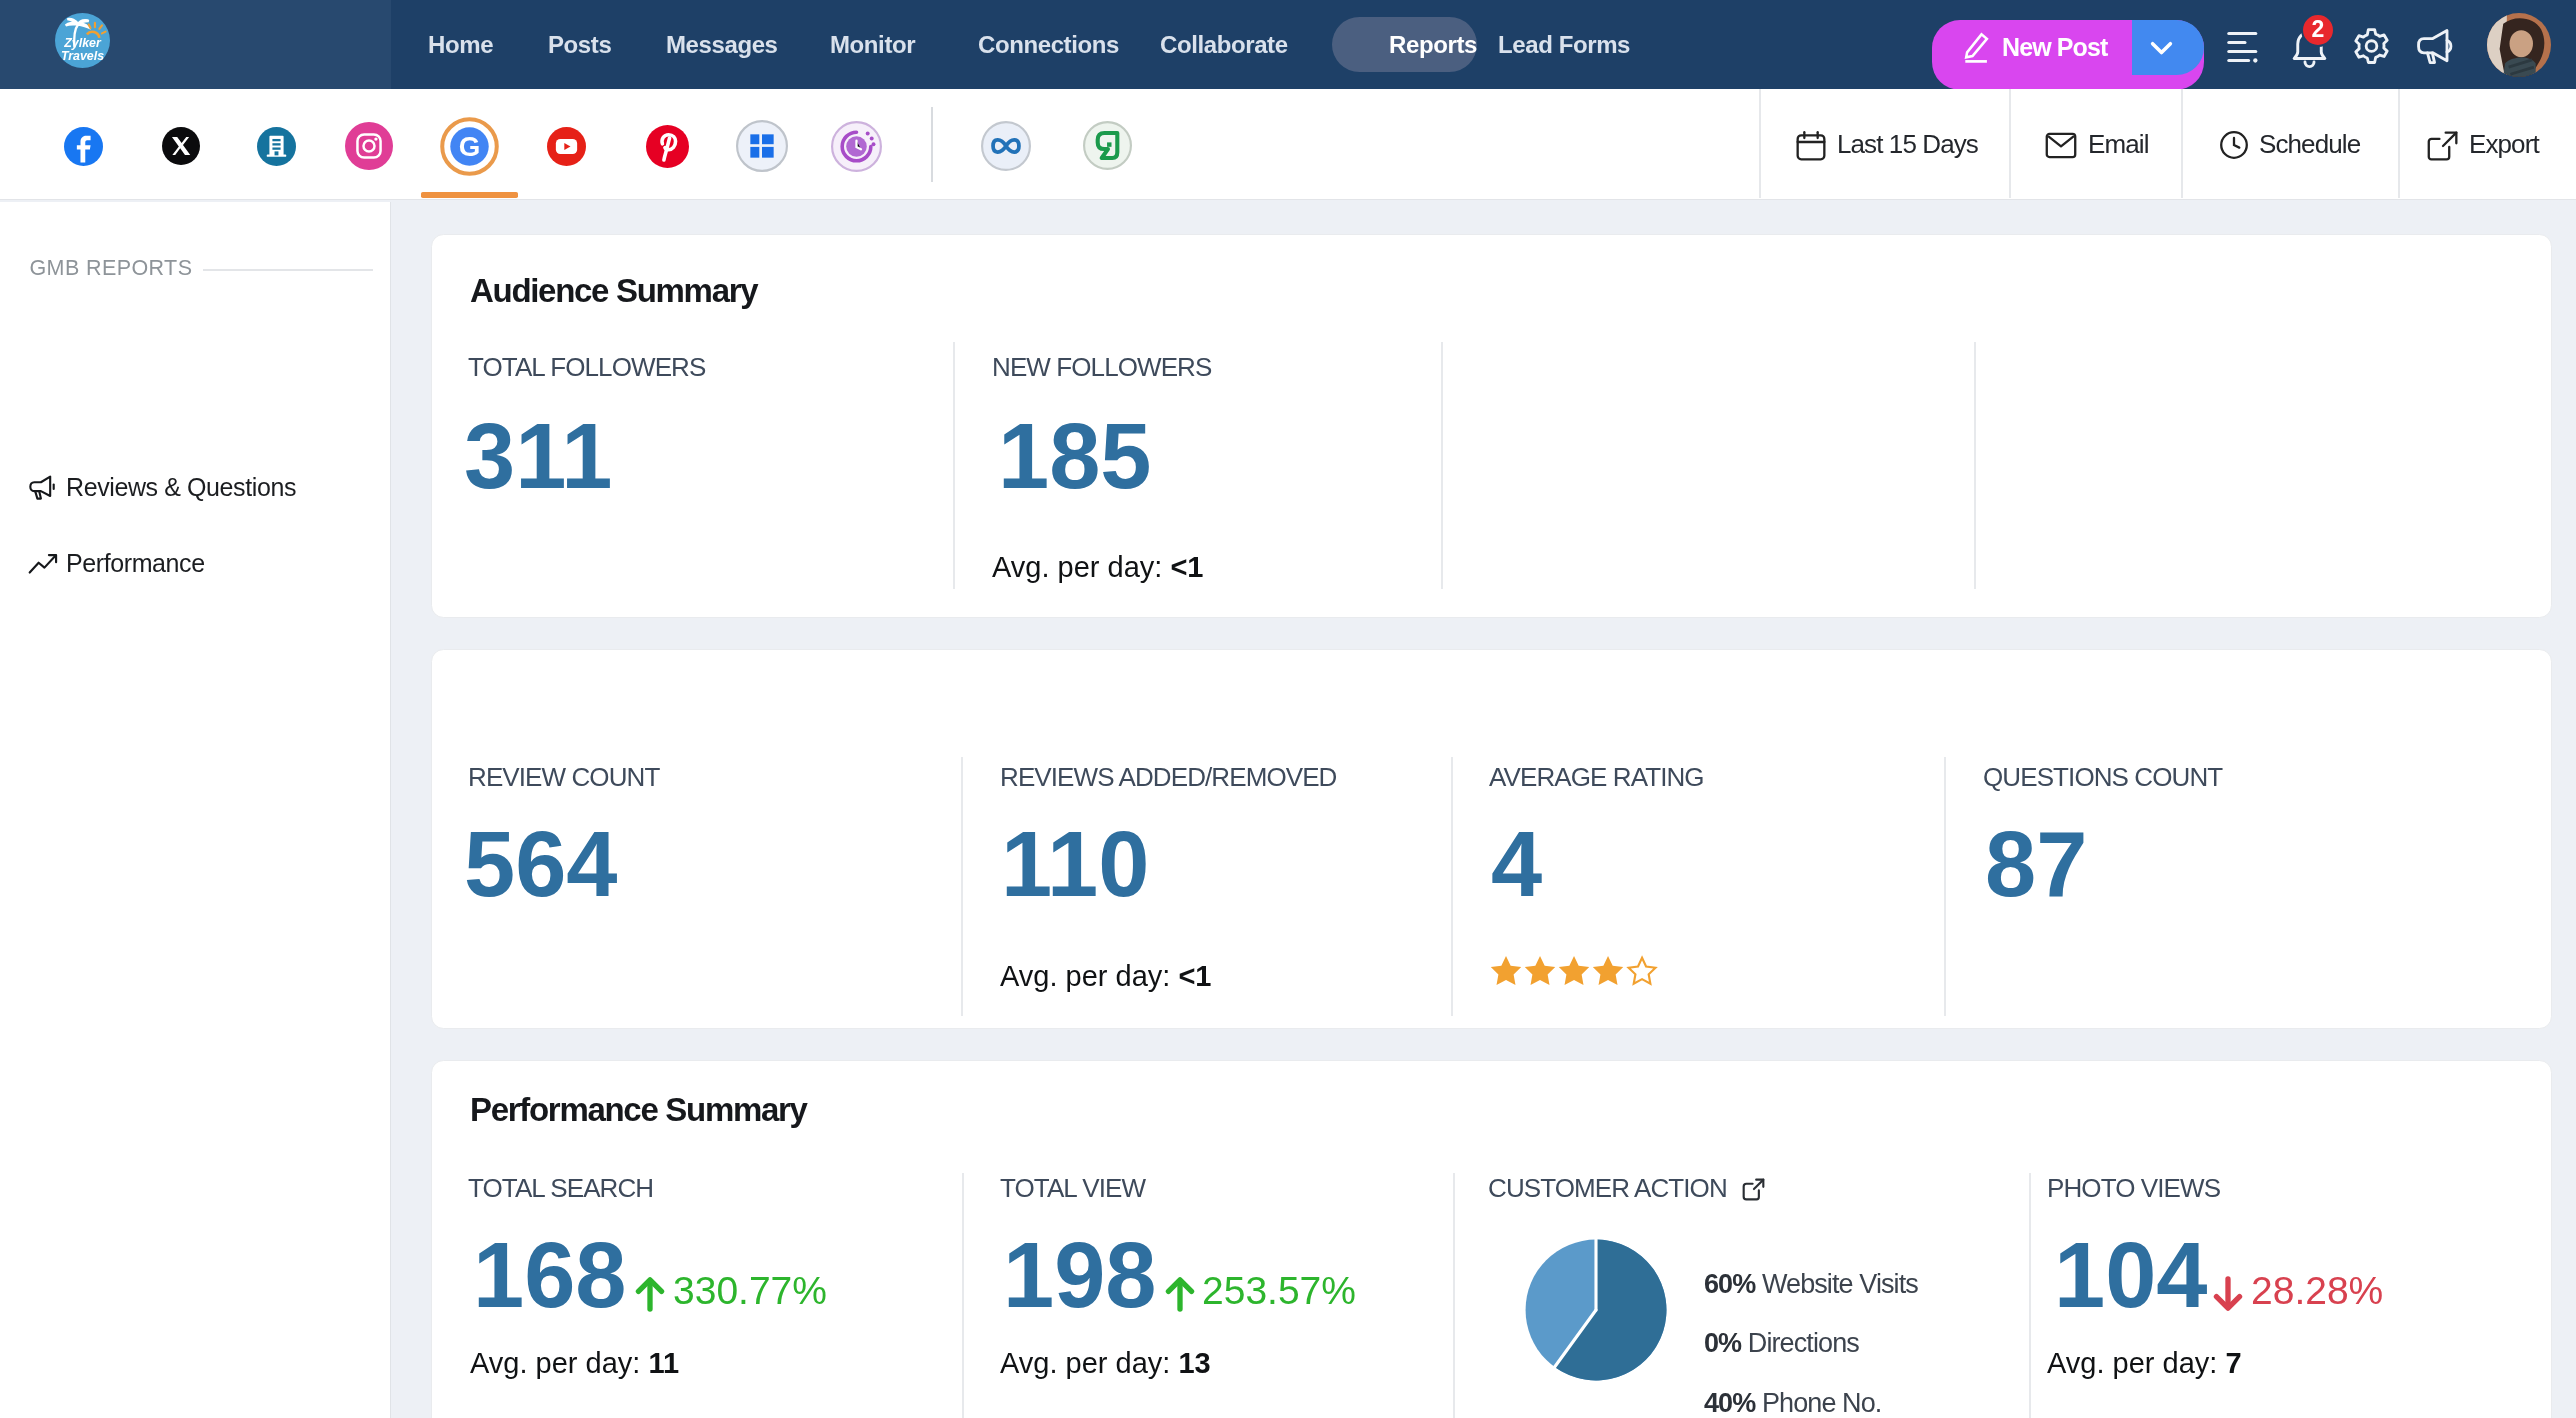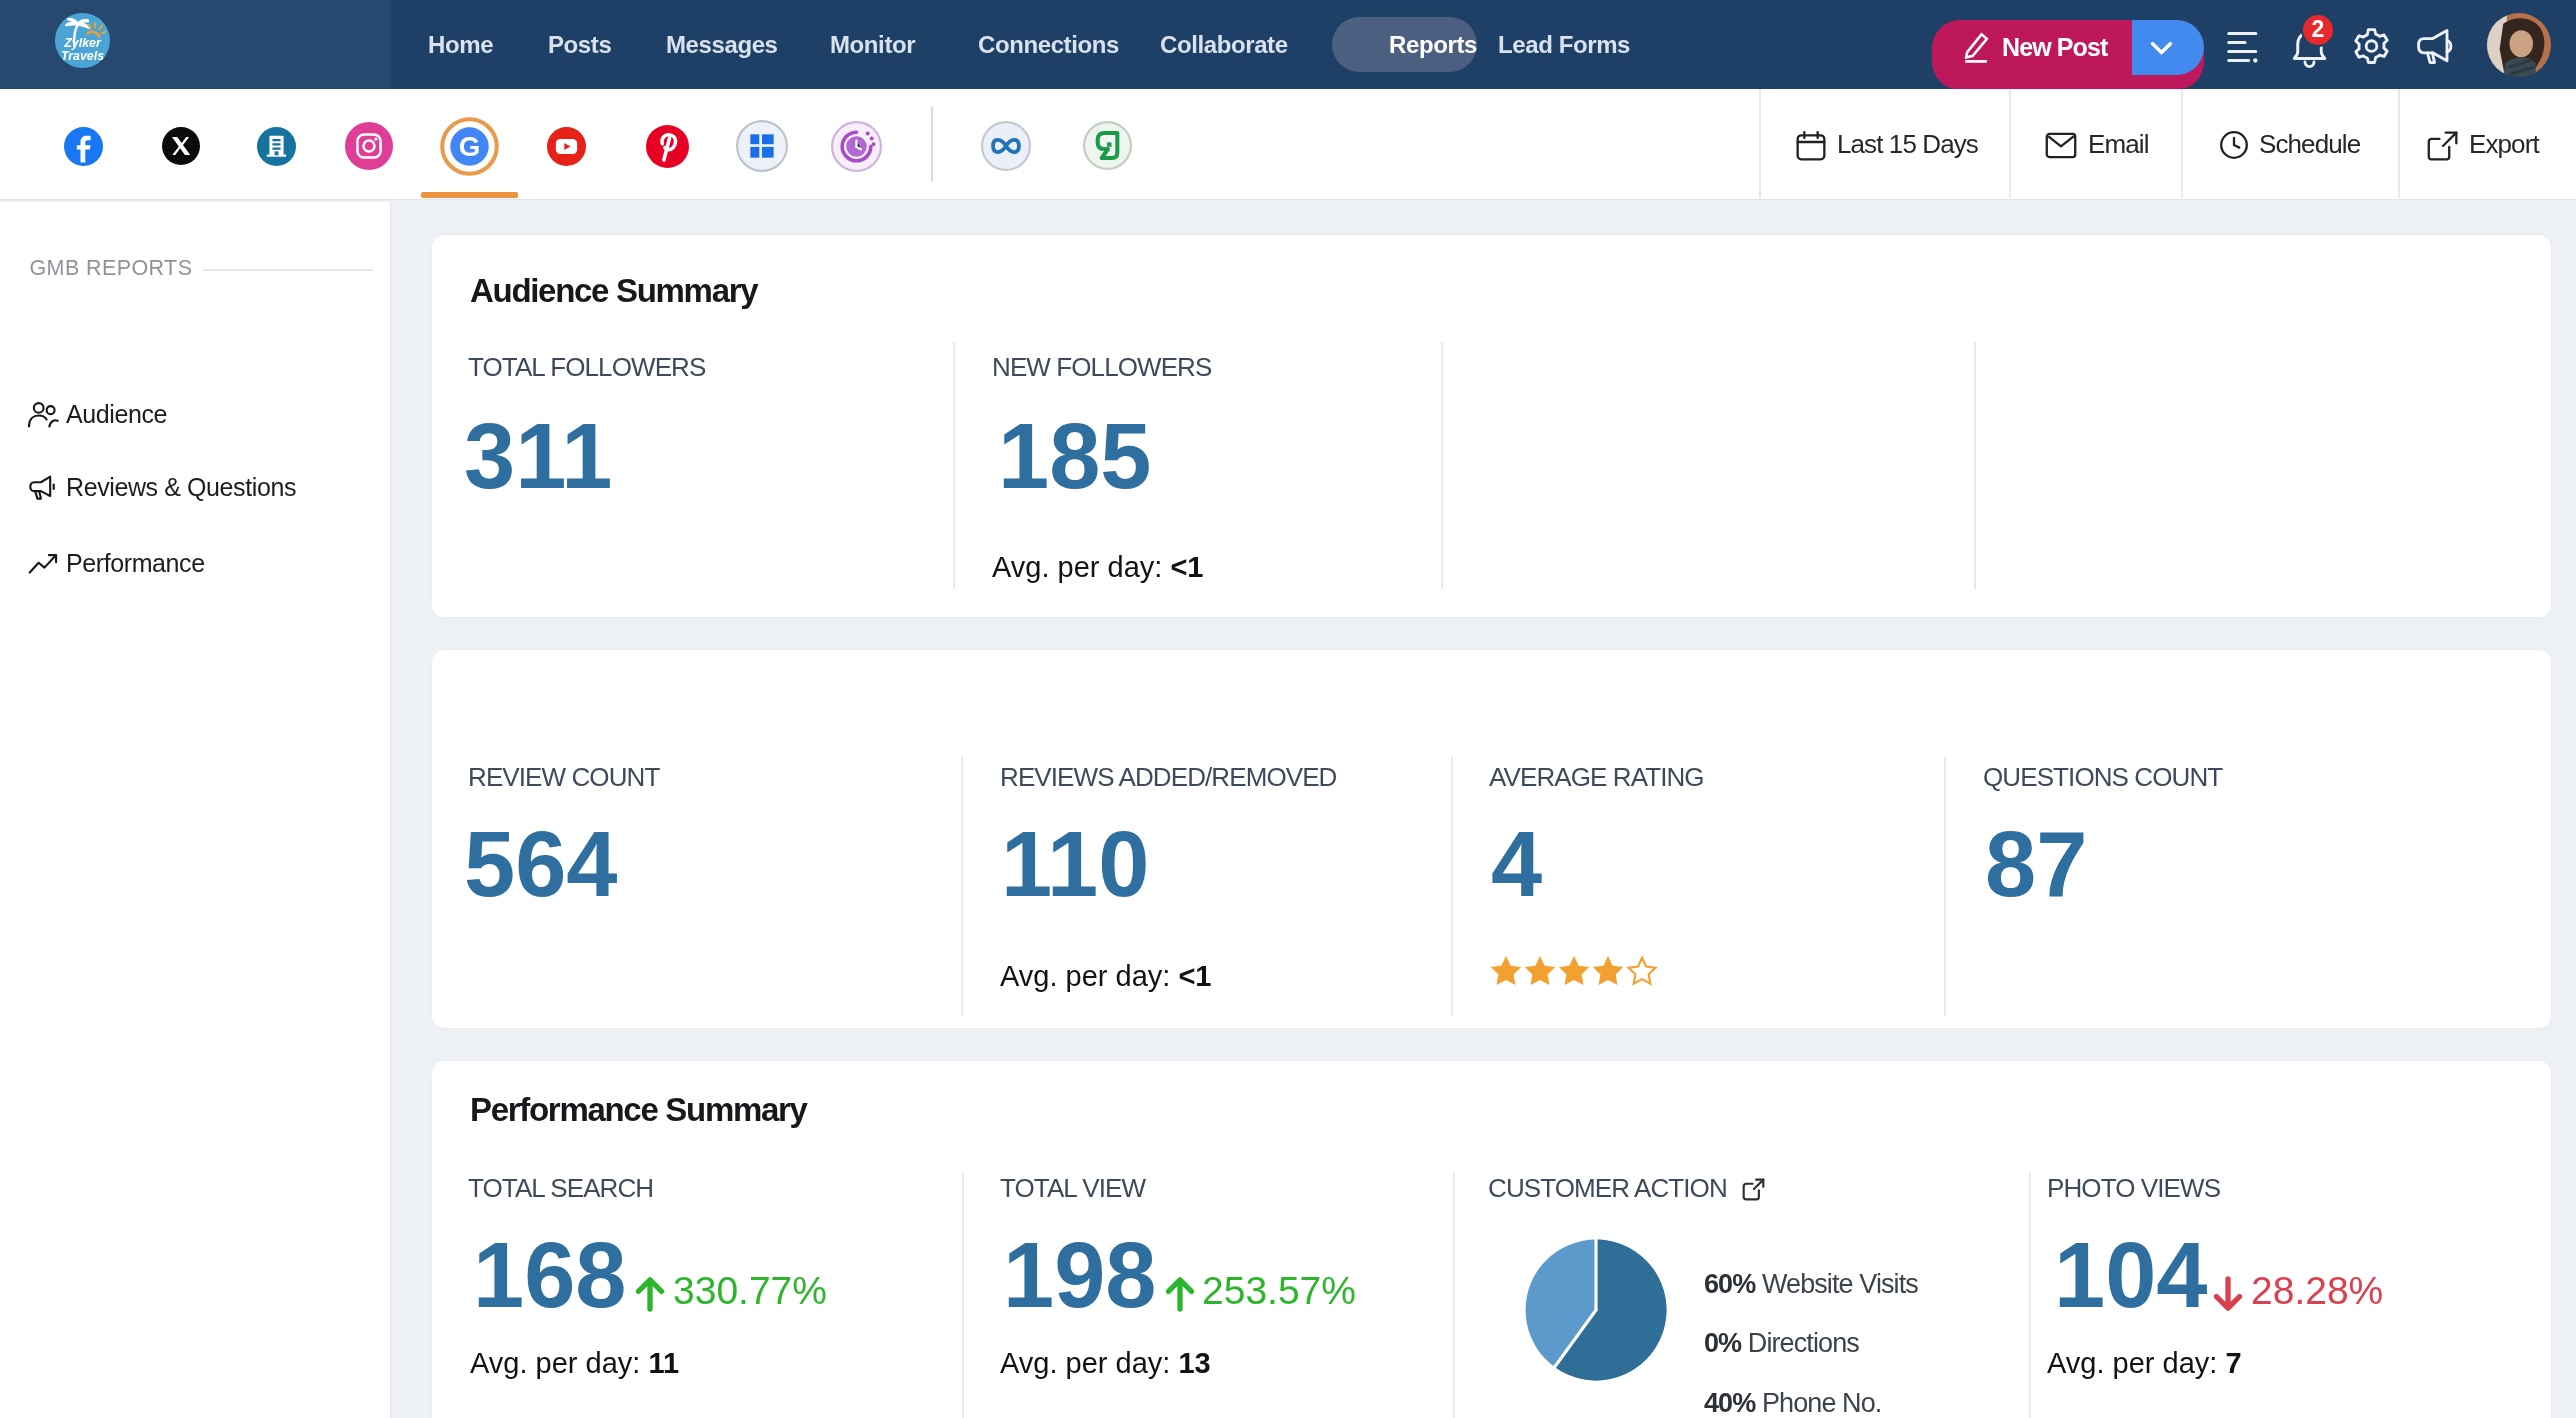--- a/index.html
+++ b/index.html
@@ -7,21 +7,21 @@
   body { font-family:"Liberation Sans", sans-serif; background:#edf0f5; position:relative; }
   svg { position:absolute; display:block; }
 
   
   .nav { position:absolute; left:0; top:0; width:2576px; height:89px; background:#1e4067; }
   .nav-brand { position:absolute; left:0; top:0; width:391px; height:89px; background:#28496f; }
   .brand-name { position:absolute; left:125px; top:0; height:89px; line-height:89px; color:#fff; font-size:31px; font-weight:700; }
   .nav-item { position:absolute; top:0; height:89px; line-height:89px; color:#d9e1ec; font-size:24px; font-weight:700; letter-spacing:-0.4px; }
   .pill { position:absolute; left:1332px; top:17px; width:145px; height:55px; background:#4b5f80; border-radius:28px; color:#fff; font-size:24px; font-weight:700; text-align:right; line-height:55px; letter-spacing:-0.4px; }
 
-  .newpost { position:absolute; left:1932px; top:19.7px; width:272px; height:70px; border-radius:28px; background:#be185d; }
+  .newpost { position:absolute; left:1932px; top:19.7px; width:272px; height:70px; border-radius:28px; background:#d946ef; }
   .newpost .seg { position:absolute; right:0; top:0; width:72px; height:55px; border-radius:0 28px 28px 0; background:#4289f0; }
   .newpost .txt { position:absolute; left:70px; top:0; height:55px; line-height:55px; color:#fff; font-size:25px; font-weight:700; letter-spacing:-0.9px; }
 
   
   .iconbar { position:absolute; left:0; top:89px; width:2576px; height:111px; background:#fff; border-bottom:1.8px solid #e2e4e8; }
   .gunderline { position:absolute; left:421px; top:103px; width:97px; height:6.3px; background:#ef9240; border-radius:1.8px; }
   .vdiv { position:absolute; top:0; width:1.8px; height:109px; background:#e6e8eb; }
   .sdiv { position:absolute; left:931px; top:18px; width:1.8px; height:75px; background:#d8dbdf; }
   .barbtn { position:absolute; top:0; height:109px; color:#24272c; font-size:26px; letter-spacing:-0.9px; white-space:nowrap; }
   .barbtn span { position:absolute; top:40px; white-space:nowrap; }
@@ -280,31 +280,20 @@
     </g>
   </svg>
   <div class="barbtn">
       <span style="left:2469px;">Export</span>
     </div>
 </div>
 
 <div class="sidebar">
   <div class="sb-head">GMB REPORTS</div>
   <div class="sb-line"></div>
-  <div class="sb-item" style="top:177px;">
-    <svg style="left:27px; top:20.6px;" width="34" height="30" viewBox="0 0 38 34">
-      <g fill="none" stroke="#16181b" stroke-width="2.4" stroke-linecap="round">
-        <circle cx="13" cy="9" r="5.5"></circle>
-        <path d="M2 30 C2 21 7.5 17.5 13 17.5 C16.5 17.5 20 19 22 22"></path>
-        <circle cx="26.5" cy="11.5" r="4.5"></circle>
-        <path d="M25 30 C26.5 23.5 31 22 34.5 23.5"></path>
-      </g>
-    </svg>
-    <div class="lbl">Audience</div>
-  </div>
   <div class="sb-item" style="top:250px;">
     <svg style="left:27px; top:20.6px;" width="34" height="30" viewBox="0 0 38 34">
       <g fill="none" stroke="#16181b" stroke-width="2.4" stroke-linecap="round" stroke-linejoin="round">
         <path d="M26 4 L26 26 L15.5 20.5 L8 20.5 C5 20.5 3.5 18.5 3.5 15.5 C3.5 12.5 5 10.5 8 10.5 L15.5 10.5 Z"></path>
         <path d="M9 20.5 L11.5 29 L15.5 29 L13.5 20.5"></path>
         <path d="M30 13 L30 18"></path>
       </g>
     </svg>
     <div class="lbl">Reviews &amp; Questions</div>
   </div>

